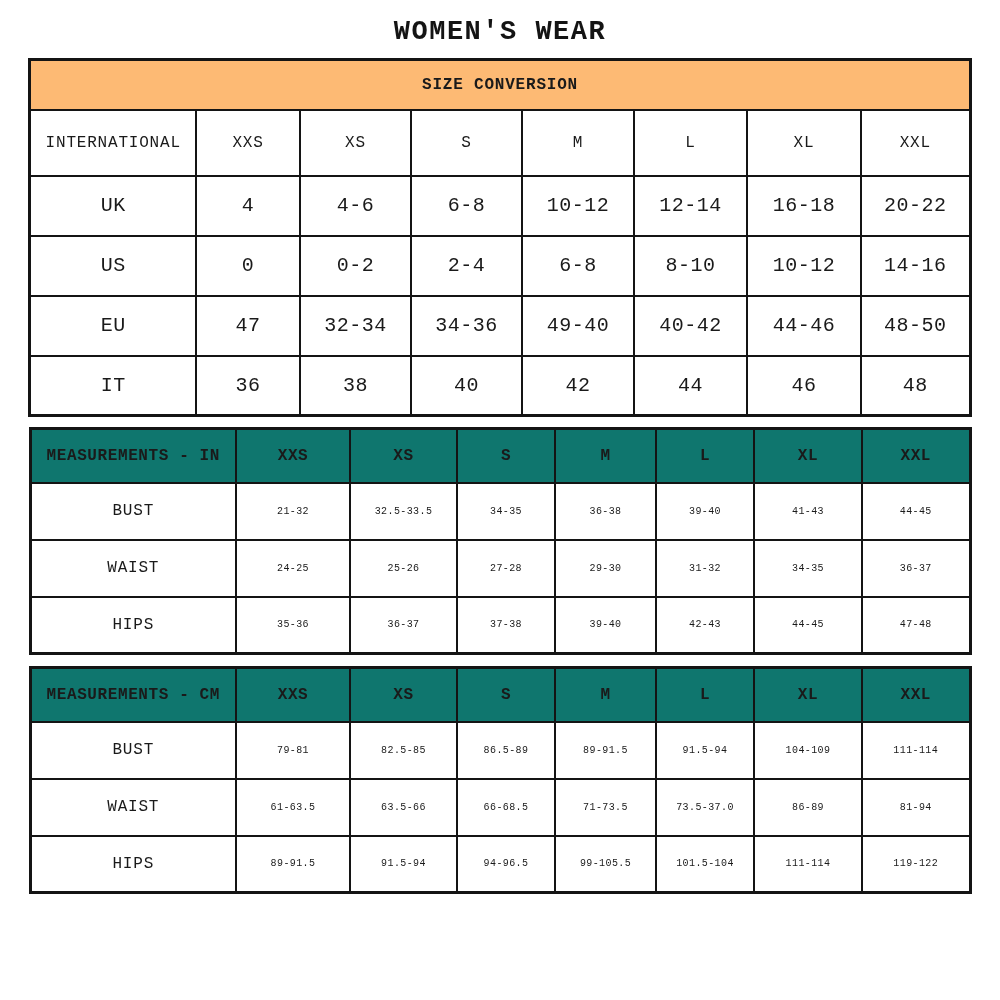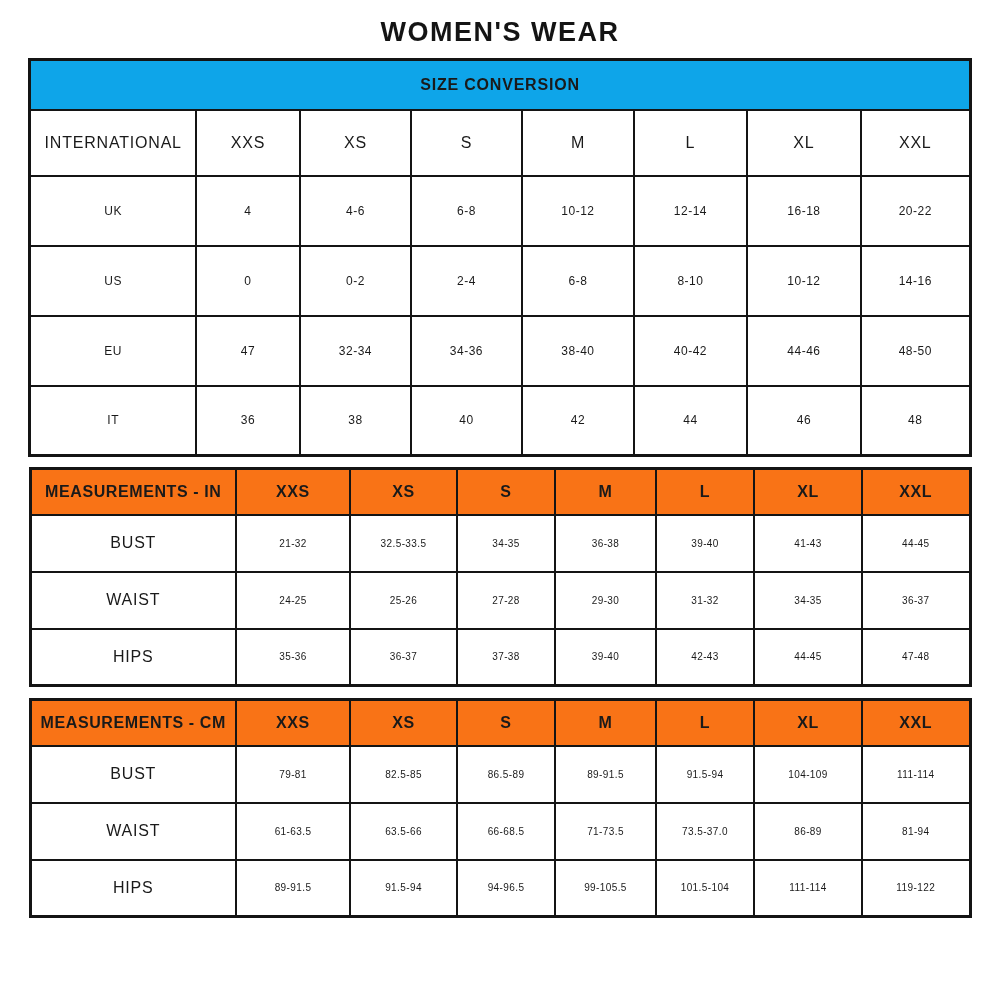--- a/index.html
+++ b/index.html
@@ -3,21 +3,21 @@
 <meta charset="utf-8">
 <style>
   * { margin: 0; padding: 0; box-sizing: border-box; }
   html, body { background: #ffffff; }
   body {
     width: 1000px; height: 1000px;
     font-family: "Liberation Sans", sans-serif;
     color: #1a1a1a;
     overflow: hidden;
   }
-  .page { width: 1000px; height: 1000px; padding-top: 14px; }
+  .page { width: 1000px; height: 1000px; padding-top: 14px; font-family: Liberation Mono, monospace; }
   .page-title {
     text-align: center;
     font-size: 27px;
     font-weight: 700;
     letter-spacing: 1.5px;
     color: #141414;
     height: 44px;
     line-height: 36px;
   }
   table {
@@ -32,33 +32,33 @@
     text-align: center;
     vertical-align: middle;
     font-weight: normal;
     padding: 0 2px;
     overflow: hidden;
   }
   
   .t-size { margin-top: 0; }
   .t-size .band-row th {
     height: 50px;
-    background: #0ea5e9;
+    background: #fdba74;
     font-weight: 700;
     font-size: 16px;
     letter-spacing: 0.8px;
   }
   .t-size .head-row td { height: 66px; font-size: 16px; letter-spacing: 0.8px; }
-  .t-size .data-row td { height: 70px; font-size: 12px; letter-spacing: 0.5px; }
+  .t-size .data-row td { height: 60px; font-size: 20px; letter-spacing: 0.5px; }
   .gap-a { height: 10px; }
   .gap-b { height: 11px; }
   
   .t-meas .band-row th {
-    height: 46px;
-    background: #f97316;
+    height: 54px;
+    background: #0f766e;
     font-weight: 700;
     font-size: 16px;
     letter-spacing: 0.6px;
   }
   .t-meas .data-row td { height: 57px; font-size: 10px; letter-spacing: 0.4px; }
   .t-meas .data-row td.row-label { font-size: 16px; letter-spacing: 0.8px; }
 </style>
 </head>
 <body>
 
@@ -109,21 +109,21 @@
       <td>6-8</td>
       <td>8-10</td>
       <td>10-12</td>
       <td>14-16</td>
     </tr>
     <tr class="data-row">
       <td class="row-label">EU</td>
       <td>47</td>
       <td>32-34</td>
       <td>34-36</td>
-      <td>38-40</td>
+      <td>49-40</td>
       <td>40-42</td>
       <td>44-46</td>
       <td>48-50</td>
     </tr>
     <tr class="data-row">
       <td class="row-label">IT</td>
       <td>36</td>
       <td>38</td>
       <td>40</td>
       <td>42</td>

